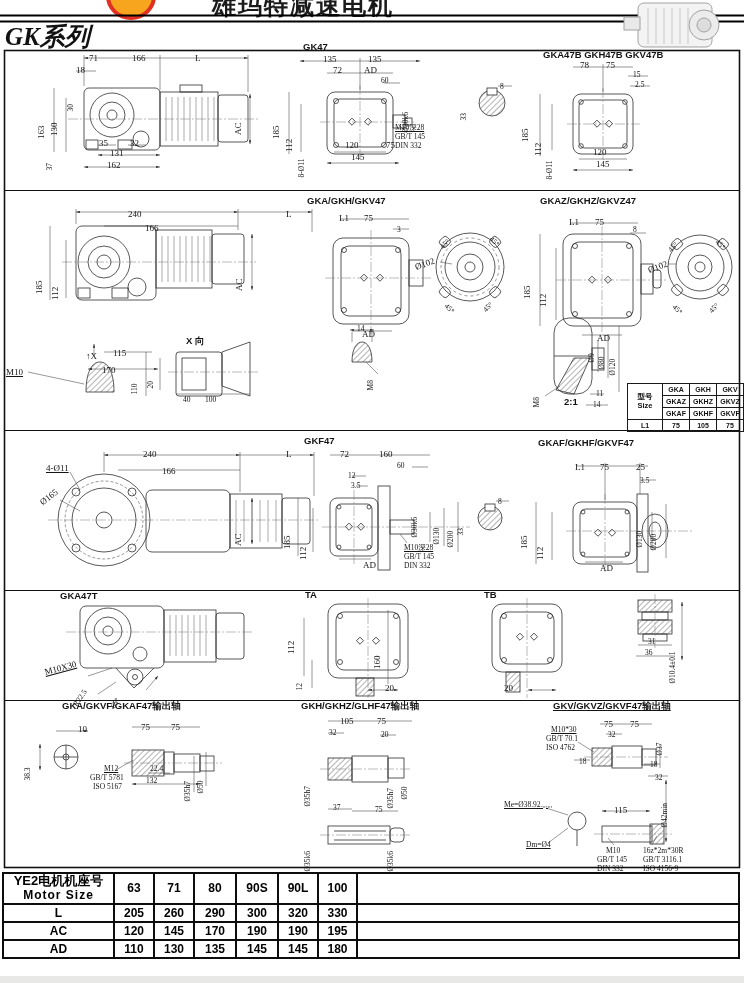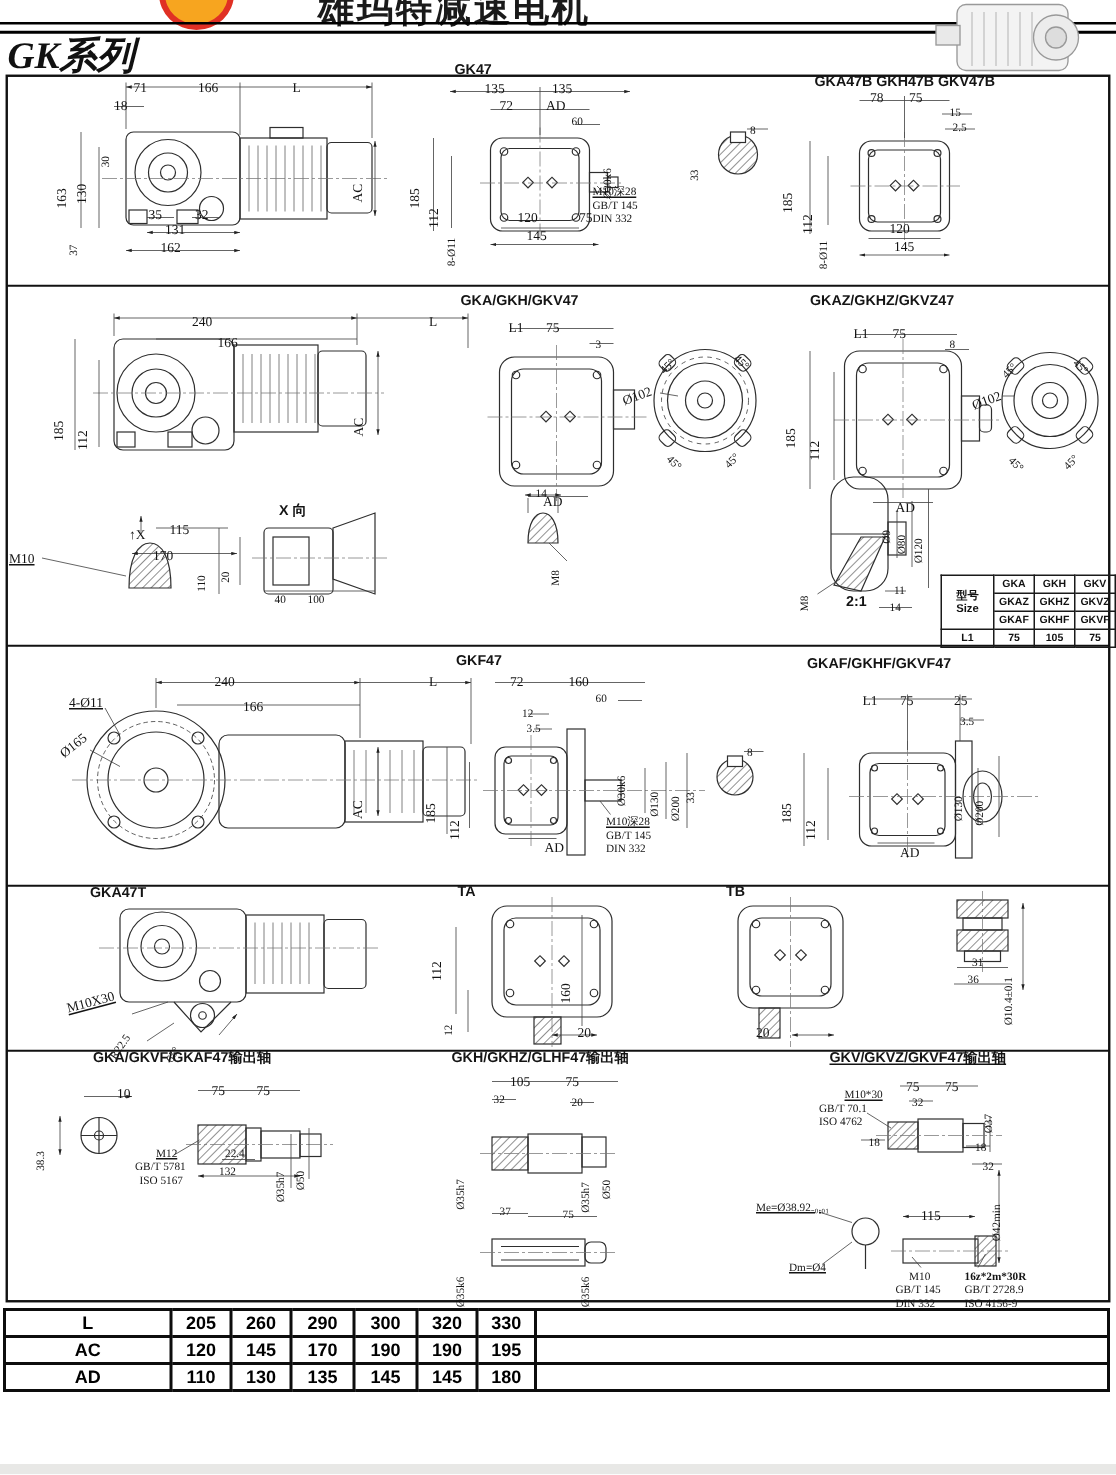--- a/index.html
+++ b/index.html
@@ -631,35 +631,35 @@
       <span class="lb sm" style="left: 408px; top: 792px; transform: rotate(-90deg);">Ø50</span>
       <span class="lb sm" style="left: 333px; top: 804px;">37</span>
       <span class="lb sm" style="left: 375px; top: 806px;">75</span>
       <span class="lb sm" style="left: 311px; top: 864px; transform: rotate(-90deg);">Ø35k6</span>
       <span class="lb sm" style="left: 394px; top: 864px; transform: rotate(-90deg);">Ø35k6</span>
       <span class="lb b" style="left: 553px; top: 701px; text-decoration: underline;">GKV/GKVZ/GKVF47输出轴</span>
       <span class="lb" style="left: 604px; top: 720px;">75</span>
       <span class="lb" style="left: 630px; top: 720px;">75</span>
       <span class="lb sm" style="left: 608px; top: 731px;">32</span>
       <span class="lb sm" style="left: 663px; top: 748px; transform: rotate(-90deg);">Ø37</span>
-      <span class="lb sm u" style="left: 563px; top: 726px;">M10*30</span>
+      <span class="lb sm u" style="left: 551px; top: 726px;">M10*30</span>
       <span class="lb sm" style="left: 546px; top: 735px;">GB/T 70.1</span>
       <span class="lb sm" style="left: 546px; top: 744px;">ISO 4762</span>
       <span class="lb sm" style="left: 579px; top: 758px;">18</span>
       <span class="lb sm" style="left: 650px; top: 761px;">18</span>
       <span class="lb sm" style="left: 655px; top: 774px;">32</span>
       <span class="lb sm" style="left: 668px; top: 820px; transform: rotate(-90deg);">Ø42min</span>
       <span class="lb sm u" style="left: 504px; top: 801px;">Me=Ø38.92₋₀.₀₁</span>
       <span class="lb sm u" style="left: 526px; top: 841px;">Dm=Ø4</span>
       <span class="lb" style="left: 614px; top: 806px;">115</span>
       <span class="lb sm" style="left: 606px; top: 847px;">M10</span>
       <span class="lb sm" style="left: 597px; top: 856px;">GB/T 145</span>
       <span class="lb sm" style="left: 597px; top: 865px;">DIN 332</span>
-      <span class="lb sm" style="left: 643px; top: 847px; font-weight: bold;">16z*2m*30R</span>
-      <span class="lb sm" style="left: 643px; top: 856px;">GB/T 2728.9</span>
+      <span class="lb sm" style="left: 643px; top: 847px;">16z*2m*30R</span>
+      <span class="lb sm" style="left: 643px; top: 856px;">GB/T 3116.1</span>
       <span class="lb sm" style="left: 643px; top: 865px;">ISO 4156-9</span>
     </div>
 
   <div class="ttable">
     <table>
       <tbody>
           <tr>
         <td class="th" rowspan="3">
           <span>型号</span><br>
           <span>Size</span>
@@ -694,20 +694,33 @@
         <col style="width:111px">
           <col style="width:40px">
           <col style="width:40px">
           <col style="width:42px">
         <col style="width:42px">
           <col style="width:40px">
           <col style="width:39px">
           <col style="width:382px">
       </colgroup>
       <tbody>
+          <tr>
+        <td class="hd">
+          <span class="cn">YE2电机机座号</span><br>
+          <span class="en">Motor Size</span>
+        </td>
+        <td>63</td>
+        <td>71</td>
+        <td>80</td>
+        <td>90S</td>
+        <td>90L</td>
+        <td>100</td>
+        <td></td>
+      </tr>
       <tr>
         <td>L</td>
         <td>205</td>
         <td>260</td>
         <td>290</td>
         <td>300</td>
         <td>320</td>
         <td>330</td>
         <td></td>
       </tr>

